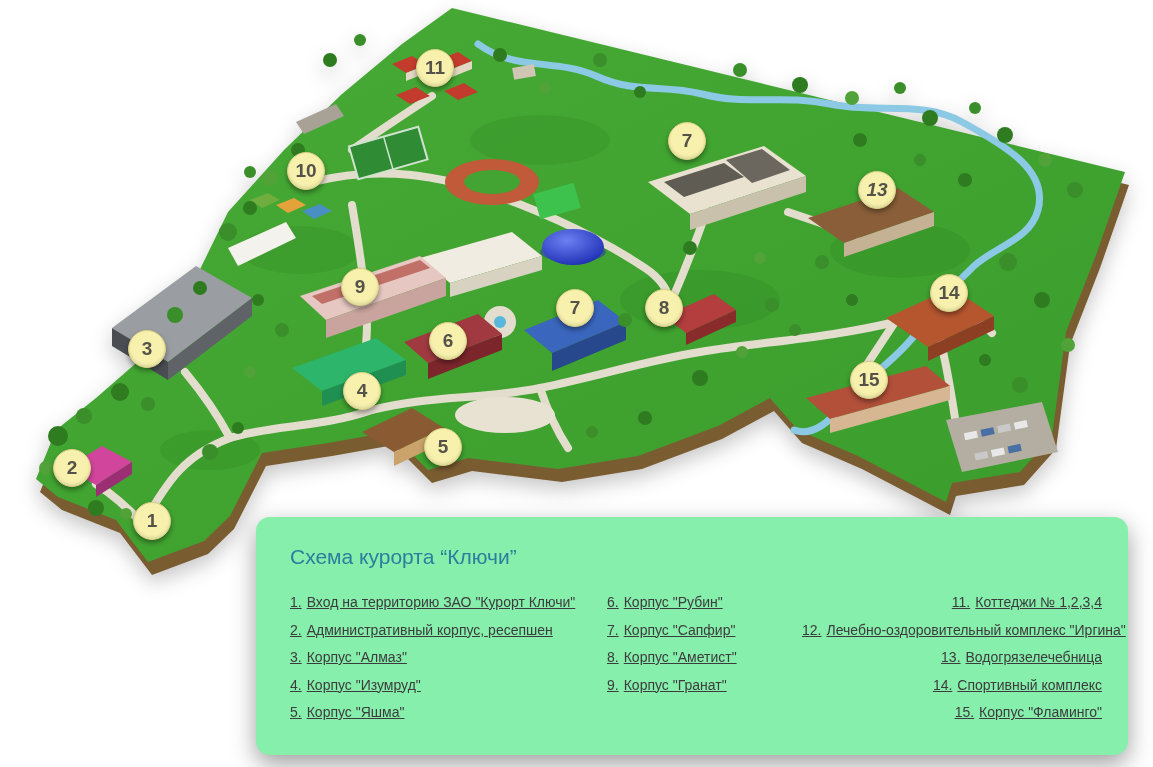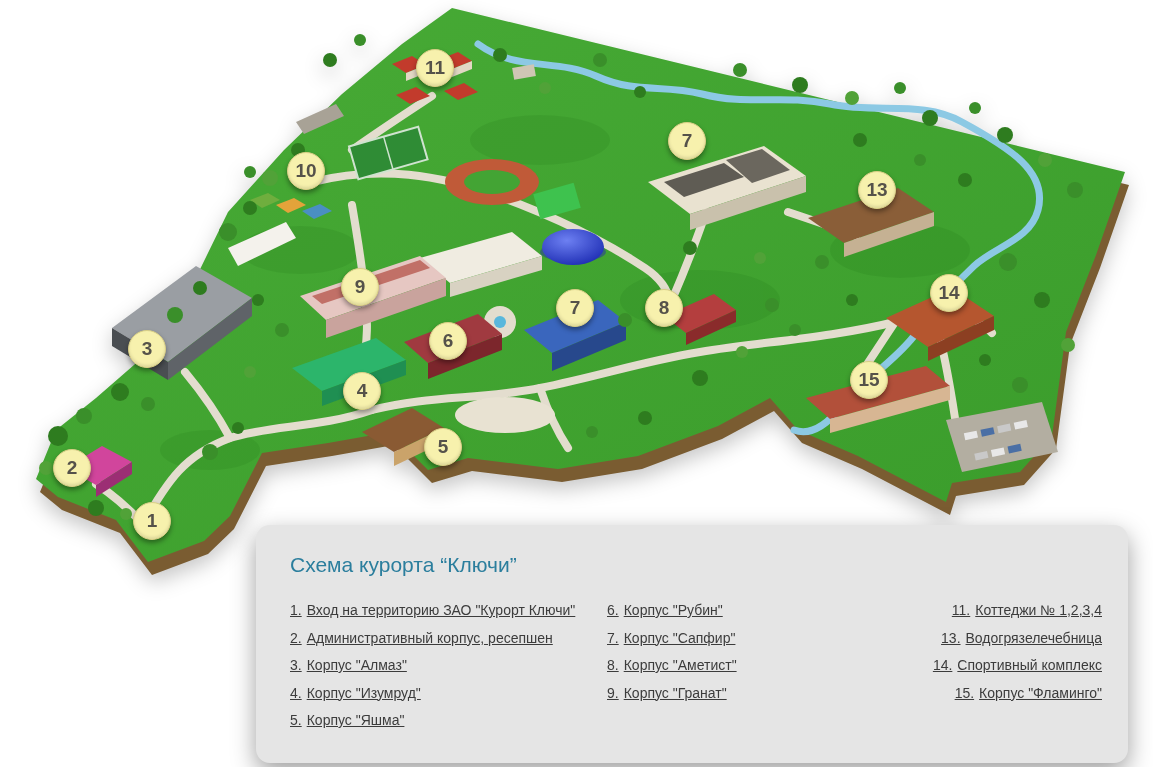--- a/index.html
+++ b/index.html
@@ -23,25 +23,24 @@
     border:1px solid var(--marker-border, #d9cf86);
     box-shadow: 0 3px 5px rgba(0,0,0,.38), inset 0 -2px 3px rgba(0,0,0,.10);
     display:flex; align-items:center; justify-content:center;
     font-size:19px; font-weight:bold;
     color: var(--marker-text, #55524a);
     z-index:5; cursor:pointer; user-select:none;
   }
 
   .legend {
     position:absolute; left:256px; top:517px; width:872px; height:238px;
-    background:#e5e5e5; border-radius:14px;
+    background:#86efac; border-radius:14px;
     box-shadow: 0 9px 24px rgba(0,0,0,.38);
     padding:28px 24px 18px 34px;
     z-index:10;
-    margin-top:8px;
   }
   .legend-title {
     color: var(--legend-title, #2b7e9d);
     font-size:21px; font-weight:400; margin-bottom:20px;
   }
   .legend-columns { display:flex; }
   .legend-col { list-style:none; }
   .legend-col:nth-child(1) { width:317px; }
   .legend-col:nth-child(2) { width:195px; }
   .legend-col:nth-child(3) { width:300px;text-align:right; }
@@ -271,21 +270,21 @@
       <div class="marker" style="left: 147px; top: 349px;">3</div>
       <div class="marker" style="left: 362px; top: 391px;">4</div>
       <div class="marker" style="left: 443px; top: 447px;">5</div>
       <div class="marker" style="left: 448px; top: 341px;">6</div>
       <div class="marker" style="left: 575px; top: 308px;">7</div>
       <div class="marker" style="left: 664px; top: 308px;">8</div>
       <div class="marker" style="left: 360px; top: 287px;">9</div>
       <div class="marker" style="left: 306px; top: 171px;">10</div>
       <div class="marker" style="left: 435px; top: 68px;">11</div>
       <div class="marker" style="left: 687px; top: 141px;">7</div>
-      <div class="marker" style="left: 877px; top: 190px;">13</div>
+      <div class="marker" style="left: 877px; top: 190px; font-style: italic;">13</div>
       <div class="marker" style="left: 949px; top: 293px;">14</div>
       <div class="marker" style="left: 869px; top: 380px;">15</div>
     </div>
 
   <div class="legend">
     <h1 class="legend-title">Схема курорта “Ключи”</h1>
     <div class="legend-columns" id="legend-columns">
         <ul class="legend-col">
           <li class="legend-item"><span class="item-num">1.</span><span class="item-label">Вход на территорию ЗАО "Курорт Ключи"</span></li>
           <li class="legend-item"><span class="item-num">2.</span><span class="item-label">Административный корпус, ресепшен</span></li>
@@ -294,20 +293,21 @@
           <li class="legend-item"><span class="item-num">5.</span><span class="item-label">Корпус "Яшма"</span></li>
         </ul>
         <ul class="legend-col">
           <li class="legend-item"><span class="item-num">6.</span><span class="item-label">Корпус "Рубин"</span></li>
           <li class="legend-item"><span class="item-num">7.</span><span class="item-label">Корпус "Сапфир"</span></li>
           <li class="legend-item"><span class="item-num">8.</span><span class="item-label">Корпус "Аметист"</span></li>
           <li class="legend-item"><span class="item-num">9.</span><span class="item-label">Корпус "Гранат"</span></li>
         </ul>
         <ul class="legend-col">
           <li class="legend-item"><span class="item-num">11.</span><span class="item-label">Коттеджи № 1,2,3,4</span></li>
+          <li class="legend-item"><span class="item-num">12.</span><span class="item-label">Лечебно-оздоровительный комплекс "Иргина"</span></li>
           <li class="legend-item"><span class="item-num">13.</span><span class="item-label">Водогрязелечебница</span></li>
           <li class="legend-item"><span class="item-num">14.</span><span class="item-label">Спортивный комплекс</span></li>
           <li class="legend-item"><span class="item-num">15.</span><span class="item-label">Корпус "Фламинго"</span></li>
         </ul>
       </div>
   </div>
 
 </div>
 
 </body></html>

